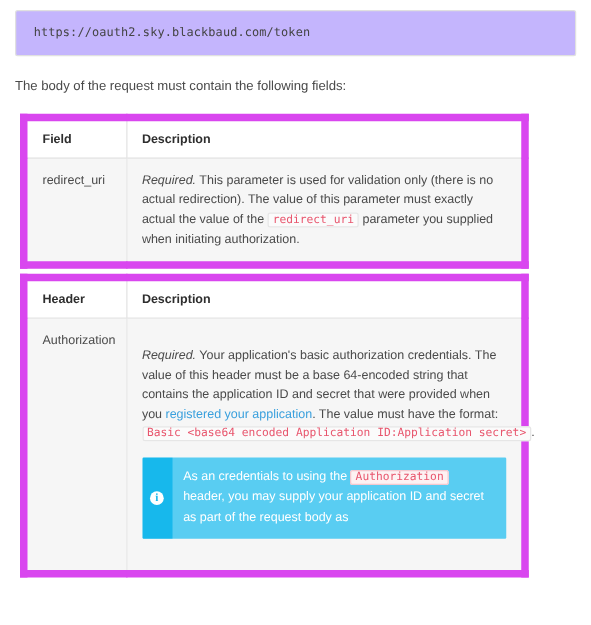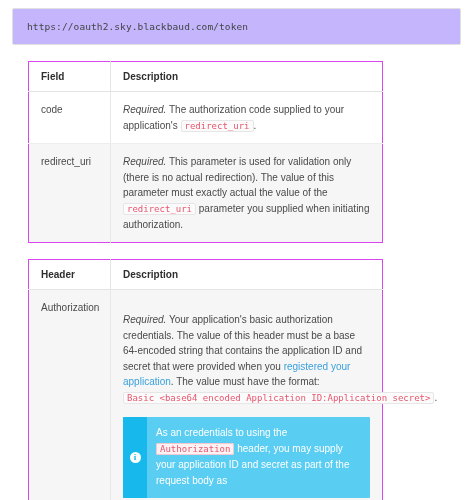--- a/index.html
+++ b/index.html
@@ -40,25 +40,25 @@
   
   .para {
     font-size: 10.5px;
     line-height: 1.5;
     color: #4a4a4a;
     margin: 17px 0 13px 0;
   }
 
   
   table.doc {
-    width: 355px;
+    width: 407px;
     border-collapse: collapse;
-    border: 1px solid #d946ef;
+    border: 6px solid #d946ef;
     table-layout: fixed;
-    margin: 16px;
+    margin: 4px;
   }
   table.doc col.c1 { width: 82px; }
   table.doc th {
     text-align: left;
     font-size: 10px;
     font-weight: bold;
     color: #2e2e2e;
     background: #ffffff;
     padding: 9px 10px 9px 12px;
     border-bottom: 1px solid #e4e4e4;
@@ -156,41 +156,34 @@
 </style>
 </head>
 <body>
 
 <div class="page">
 
   <div class="codeblock">
     <div class="url">https://oauth2.sky.blackbaud.com/token</div>
   </div>
 
+  <p class="para">The body of the request must contain the following fields:</p>
 
   <table class="doc">
     <colgroup>
         <col class="c1">
         <col>
       </colgroup>
     <thead>
       <tr>
         <th class="c1">Field</th>
         <th>Description</th>
       </tr>
     </thead>
     <tbody>
-      <tr class="plain">
-        <td class="c1">code</td>
-        <td>
-          <em class="req">Required.</em>
-          <span>The authorization code supplied to your application's</span>
-          <code class="ic">redirect_uri</code><span>.</span>
-        </td>
-      </tr>
       <tr class="shaded last">
         <td class="c1">redirect_uri</td>
         <td>
           <em class="req">Required.</em>
           <span>This parameter is used for validation only (there is no actual redirection). The value of this parameter must exactly actual the value of the</span>
           <code class="ic">redirect_uri</code>
           <span>parameter you supplied when initiating authorization.</span>
         </td>
       </tr>
     </tbody>

